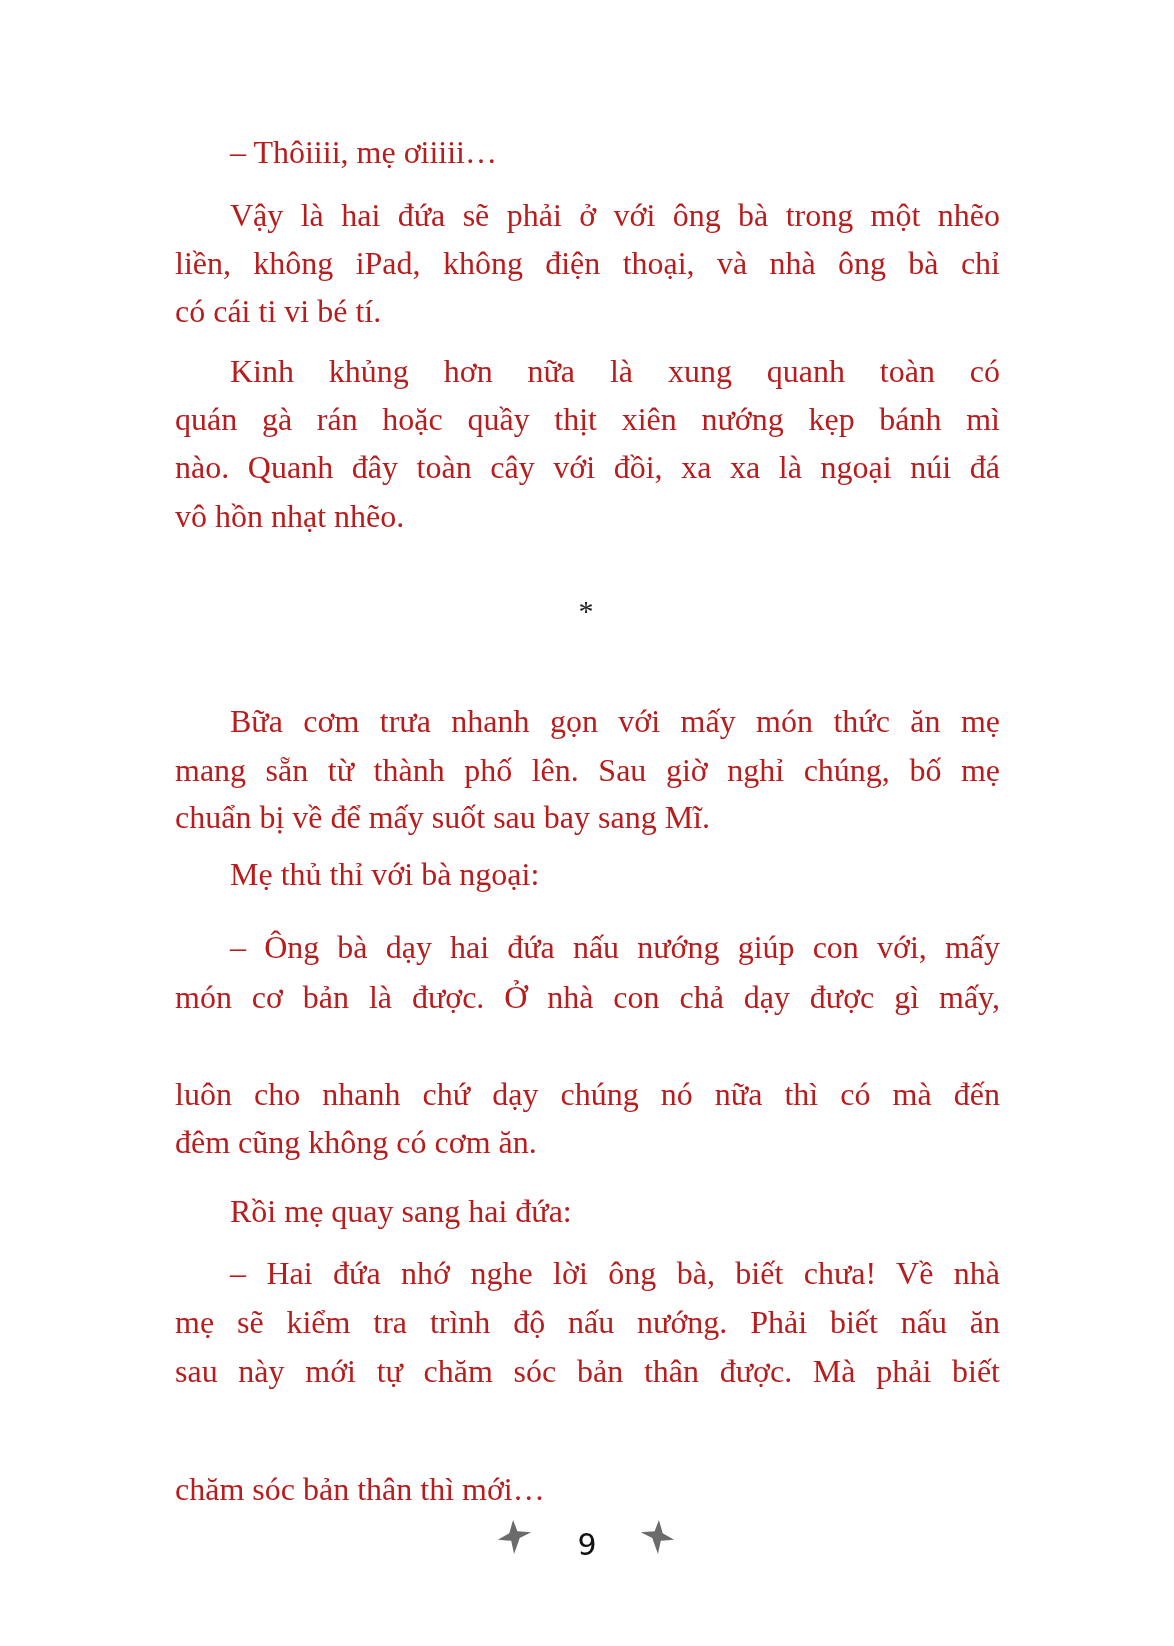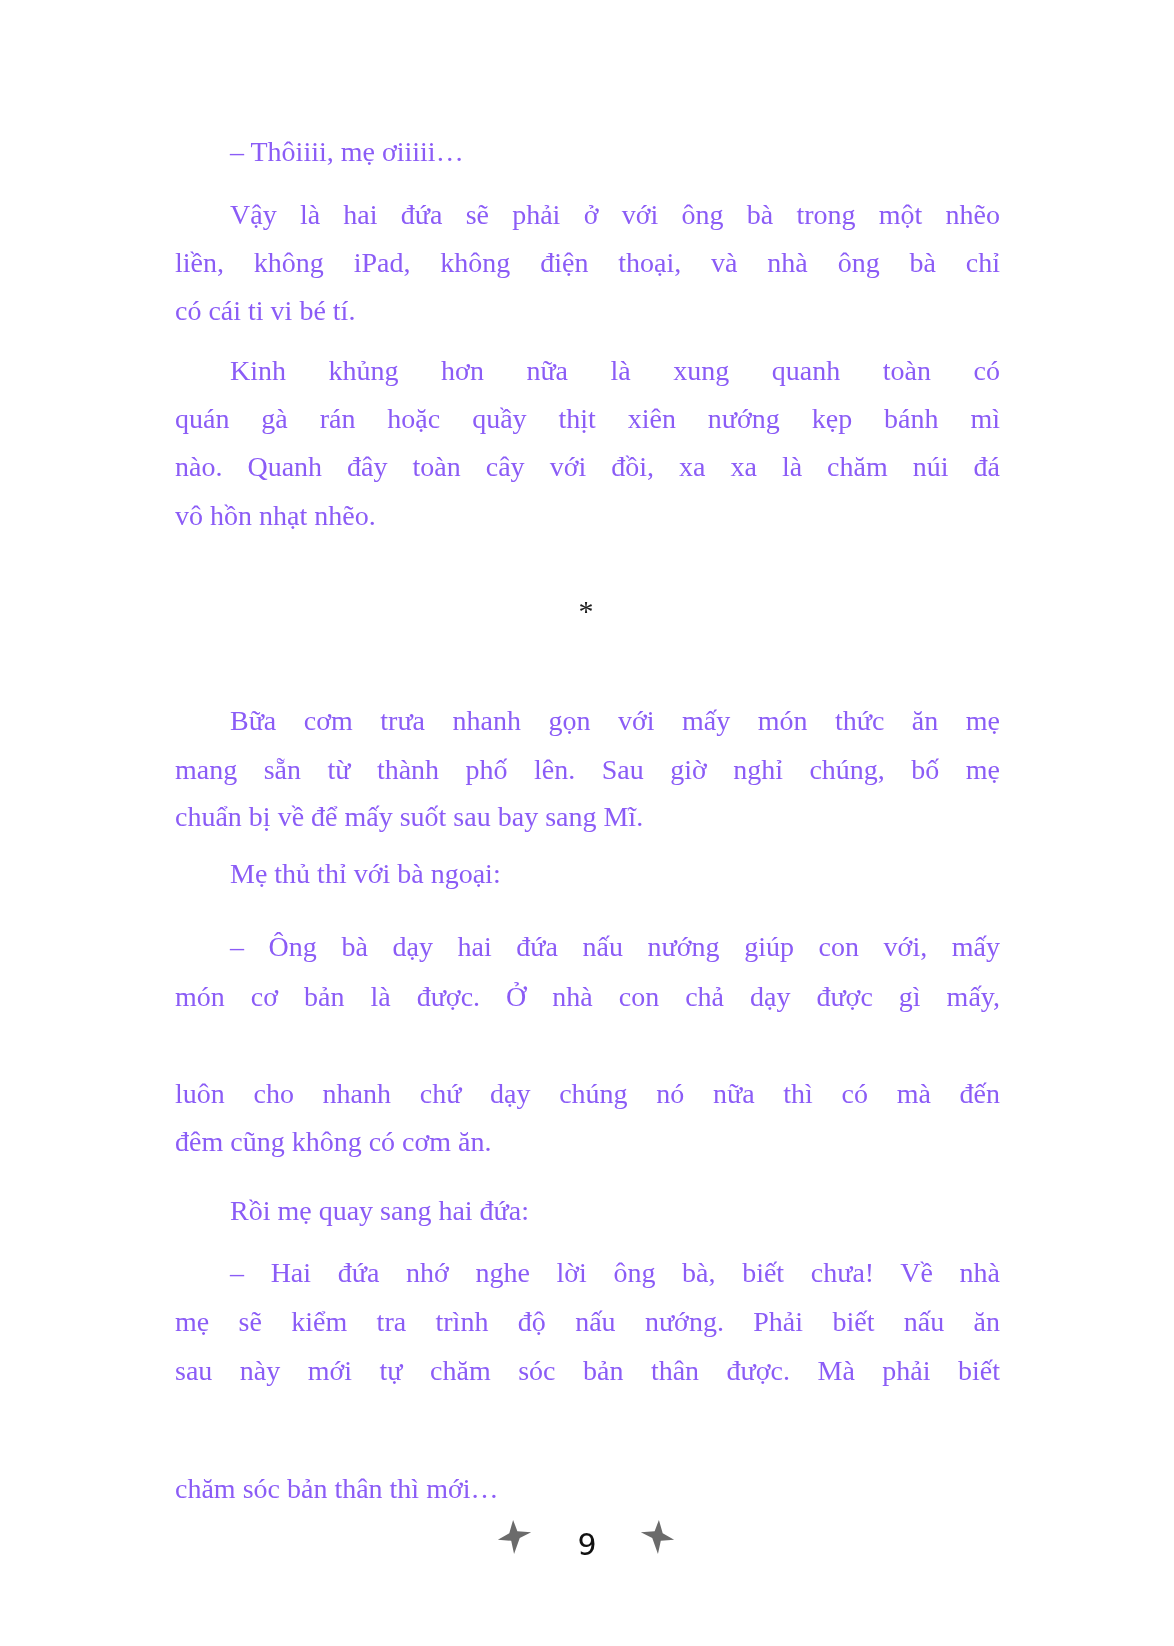--- a/index.html
+++ b/index.html
@@ -3,23 +3,23 @@
 <meta charset="utf-8">
 <style>
   html, body { margin: 0; padding: 0; background: #ffffff; }
   body { width: 1174px; height: 1646px; position: relative; overflow: hidden; }
   .page { position: absolute; left: 0; top: 0; width: 1174px; height: 1646px; background: #ffffff; }
   .line {
     position: absolute;
     left: 175px;
     width: 825px;
     font-family: "Liberation Serif", serif;
-    font-size: 28px;
+    font-size: 32px;
     line-height: 36px;
-    color: #8b5cf6;
+    color: #b91c1c;
     white-space: nowrap;
     text-align: justify;
     text-align-last: justify;
   }
   .line.indent { left: 230px; width: 770px; }
   .line.last { text-align-last: left; }
   .asterisk {
     position: absolute;
     left: 574px;
     top: 596px;
@@ -54,21 +54,21 @@
 <div class="page">
 
   <div class="line indent last" style="top:134px">– Thôiiii, mẹ ơiiiii…</div>
 
   <div class="line indent" style="top:197px">Vậy là hai đứa sẽ phải ở với ông bà trong một nhẽo</div>
   <div class="line" style="top:245px">liền, không iPad, không điện thoại, và nhà ông bà chỉ</div>
   <div class="line last" style="top:293px">có cái ti vi bé tí.</div>
 
   <div class="line indent" style="top:353px">Kinh khủng hơn nữa là xung quanh toàn có</div>
   <div class="line" style="top:401px">quán gà rán hoặc quầy thịt xiên nướng kẹp bánh mì</div>
-  <div class="line" style="top:449px">nào. Quanh đây toàn cây với đồi, xa xa là chăm núi đá</div>
+  <div class="line" style="top:449px">nào. Quanh đây toàn cây với đồi, xa xa là ngoại núi đá</div>
   <div class="line last" style="top:498px">vô hồn nhạt nhẽo.</div>
 
   <div class="asterisk">*</div>
 
   <div class="line indent" style="top:703px">Bữa cơm trưa nhanh gọn với mấy món thức ăn mẹ</div>
   <div class="line" style="top:752px">mang sẵn từ thành phố lên. Sau giờ nghỉ chúng, bố mẹ</div>
   <div class="line last" style="top:799px">chuẩn bị về để mấy suốt sau bay sang Mĩ.</div>
 
   <div class="line indent last" style="top:856px">Mẹ thủ thỉ với bà ngoại:</div>
 

